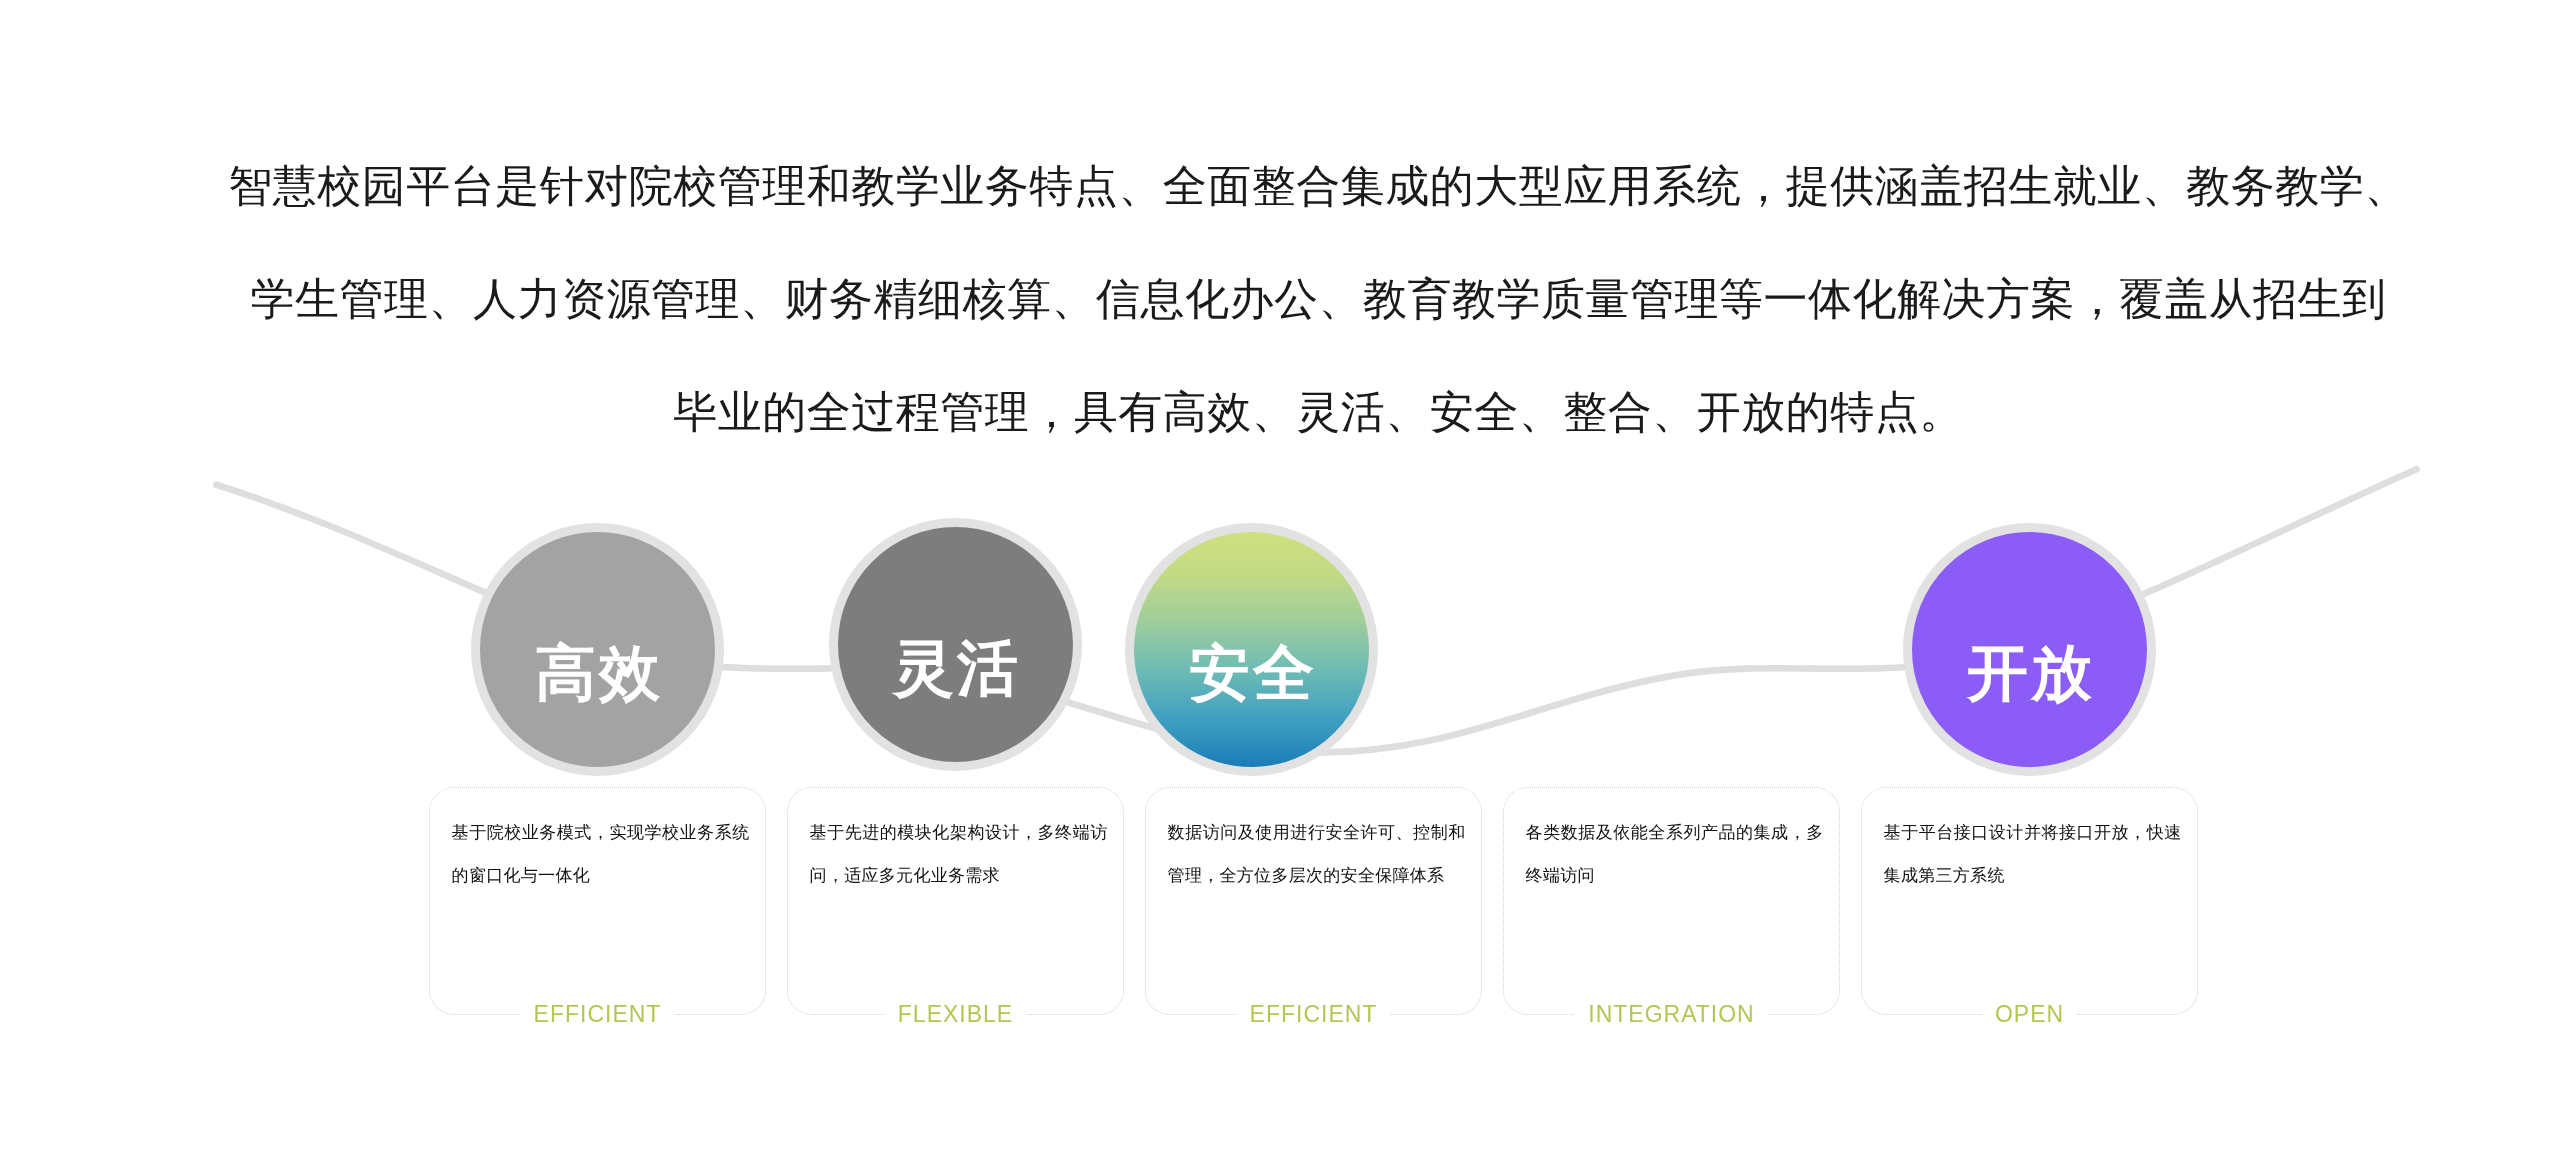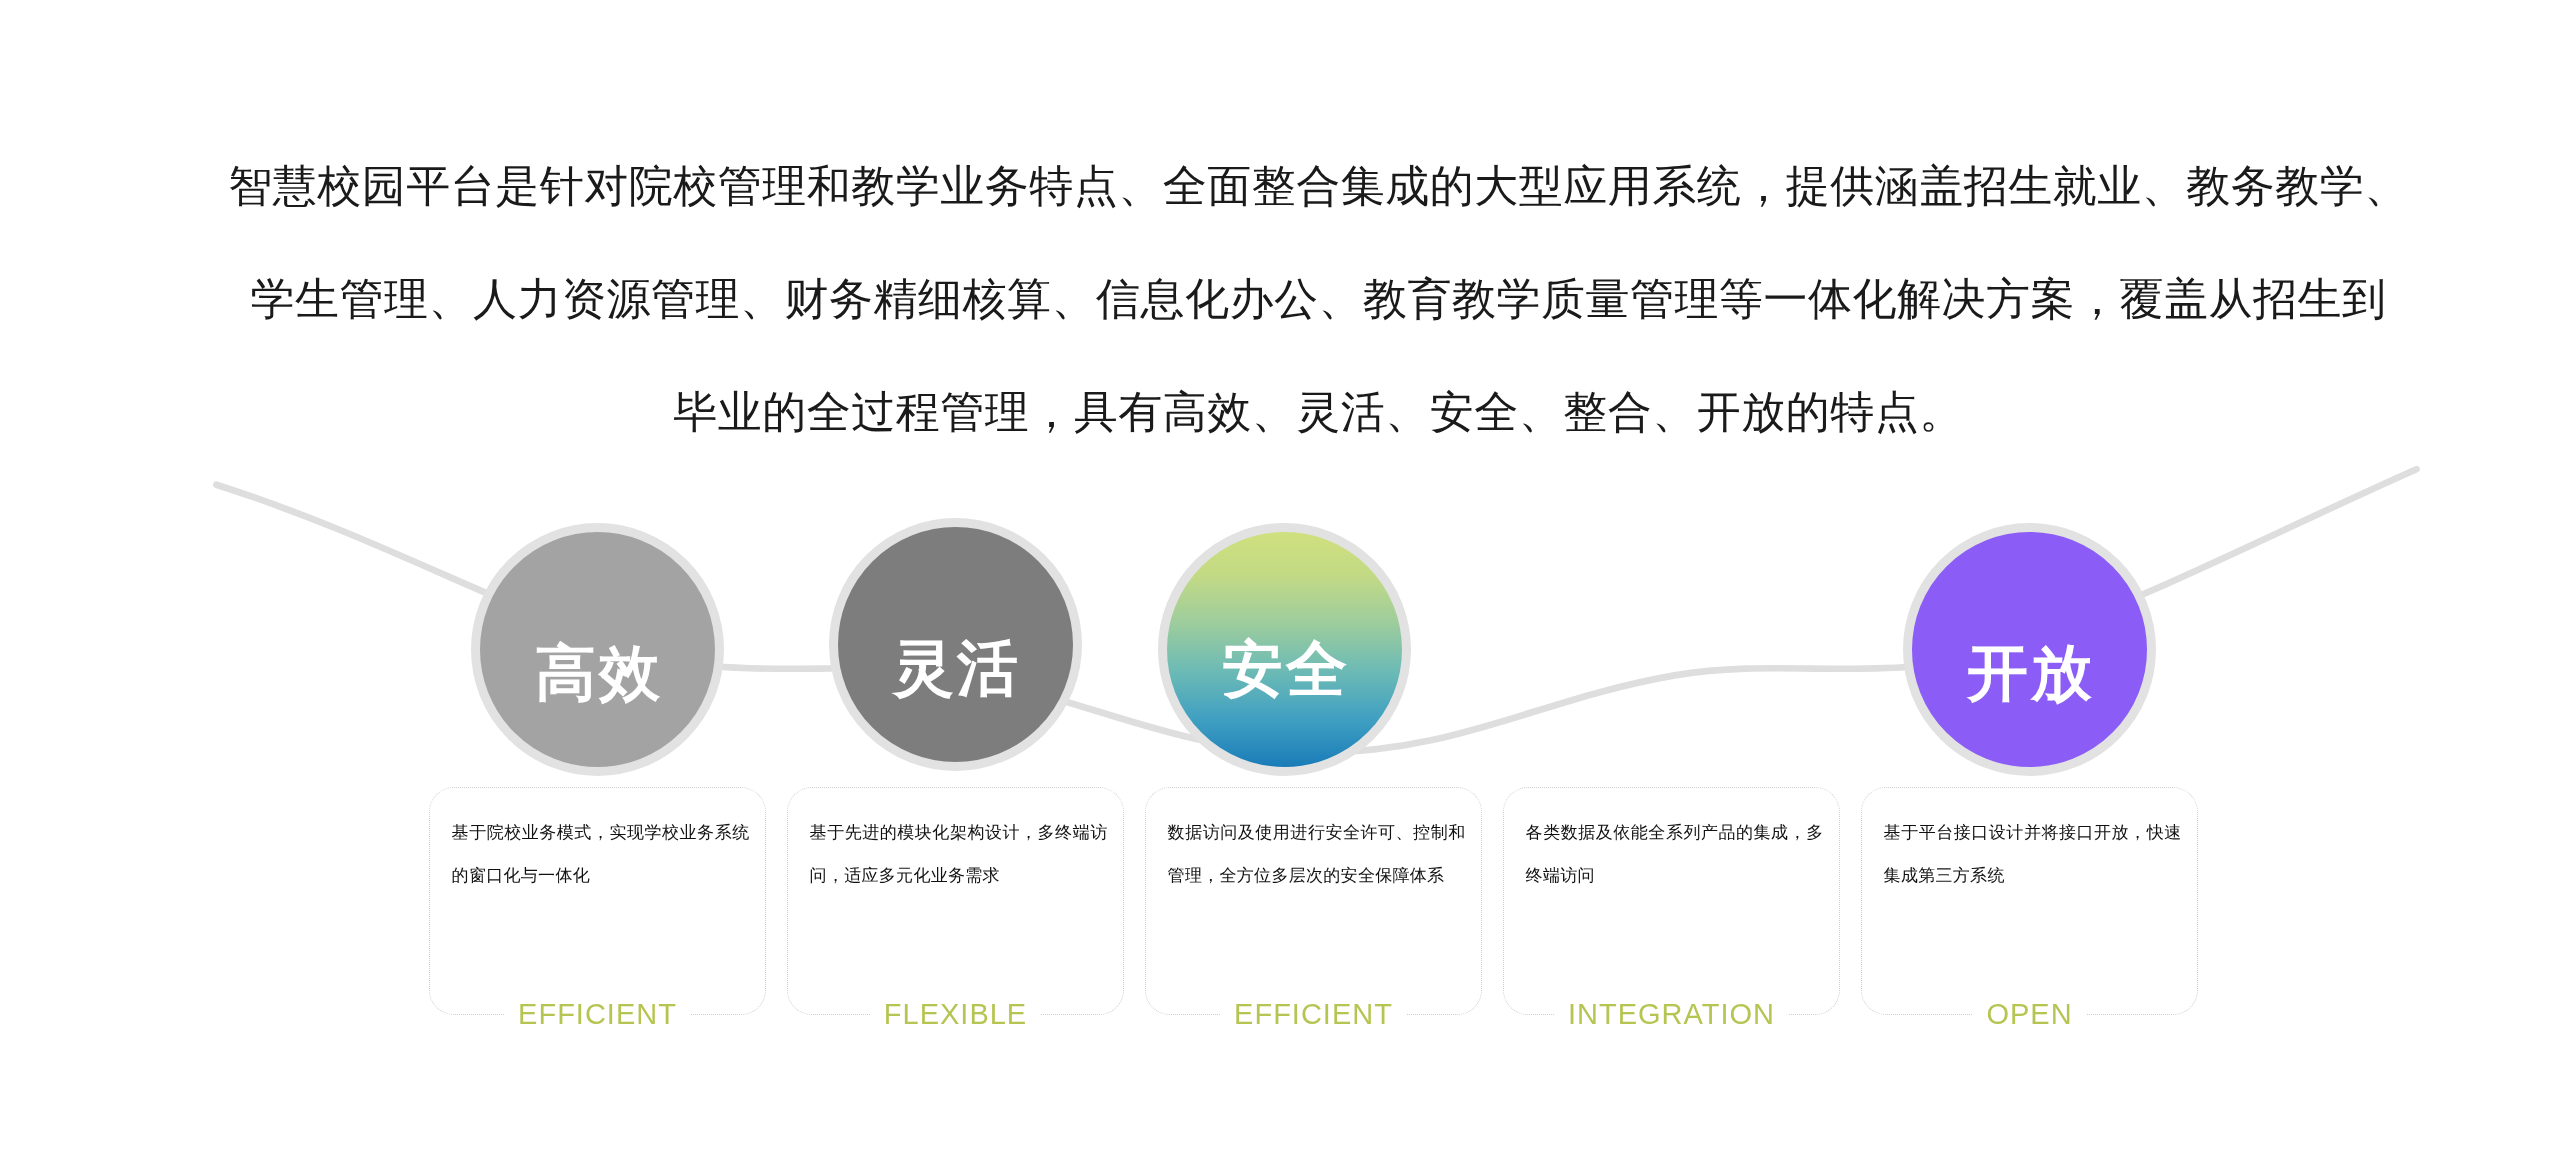--- a/index.html
+++ b/index.html
@@ -107,21 +107,21 @@
     letter-spacing: 0.3px;
     text-align: justify;
   }
   .card-en {
     position: absolute;
     left: 0;
     width: 100%;
     bottom: -18.5px;
     text-align: center;
     color: #b6c551;
-    font-size: 29px;
+    font-size: 23px;
     letter-spacing: 1px;
     line-height: 37px;
   }
   .card-en span {
     background: #ffffff;
     padding: 0 13.4px;
   }
 </style>
 </head>
 <body>
@@ -143,21 +143,21 @@
              C 4210,300 4420,190 4690,70" fill="none" stroke="#dedede" stroke-width="13" stroke-linecap="round"></path>
   </svg>
 
   <div class="circles">
     <div class="circle" style="left: 471px; top: 5.2px; background-color: rgb(163, 163, 163); border-color: rgb(226, 226, 226);">
       <span class="circle-label">高效</span>
     </div>
     <div class="circle" style="left: 829px; top: 0; background-color: rgb(125, 125, 125); border-color: rgb(226, 226, 226);">
       <span class="circle-label">灵活</span>
     </div>
-    <div class="circle" style="left: 1158px; top: 5.2px; background: linear-gradient(rgb(207, 224, 126) 0%, rgb(195, 218, 132) 18%, rgb(159, 205, 156) 38%, rgb(111, 188, 180) 58%, rgb(63, 159, 194) 80%, rgb(26, 124, 184) 100%); border-color: rgb(226, 226, 226); font-family: Liberation Mono, monospace;">
+    <div class="circle" style="left: 1125px; top: 5.2px; background: linear-gradient(rgb(207, 224, 126) 0%, rgb(195, 218, 132) 18%, rgb(159, 205, 156) 38%, rgb(111, 188, 180) 58%, rgb(63, 159, 194) 80%, rgb(26, 124, 184) 100%); border-color: rgb(226, 226, 226);">
       <span class="circle-label">安全</span>
     </div>
     <div class="circle" style="left: 1903px; top: 5.2px; background-color: #8b5cf6; border-color: rgb(226, 226, 226);">
       <span class="circle-label">开放</span>
     </div>
   </div>
 
   <div class="cards">
     <div class="card" style="left:429px;">
       <div class="card-body">基于院校业务模式，实现学校业务系统的窗口化与一体化</div>

